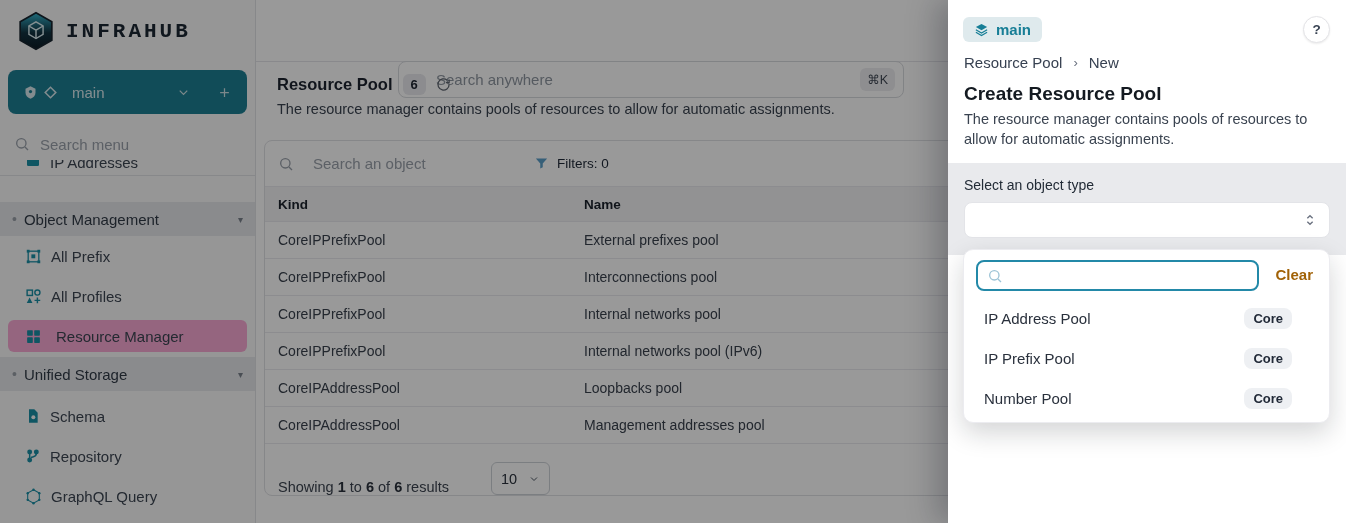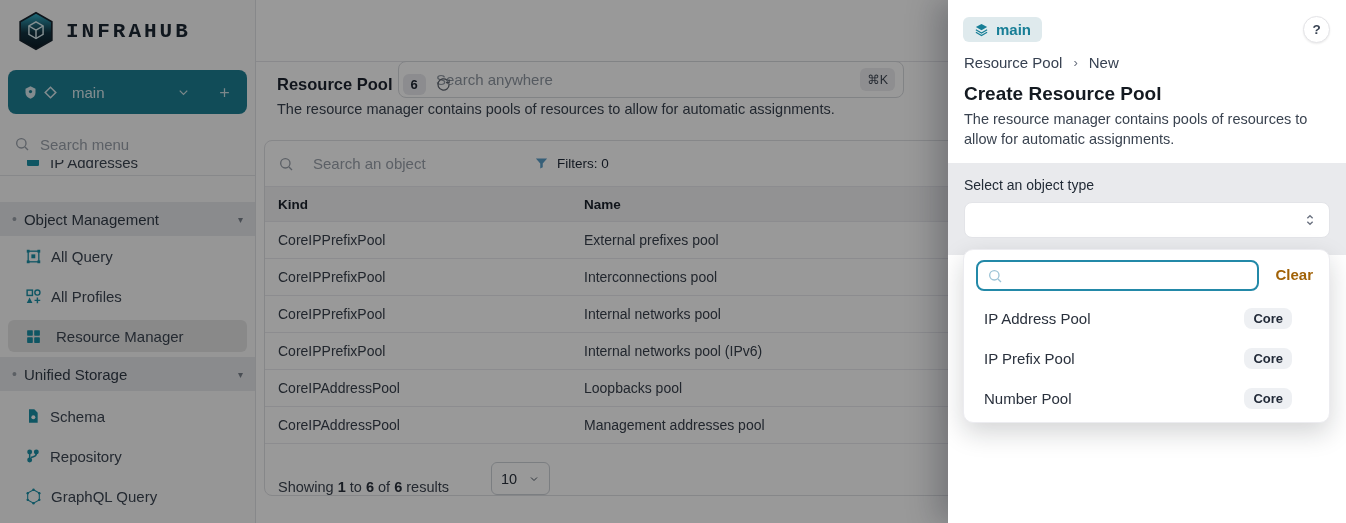--- a/index.html
+++ b/index.html
@@ -30,21 +30,21 @@
     display:flex; align-items:center; gap:9px; padding-left:25px; font-size:15px; color:#3d4653; }
   .section-band { margin-top:26px; height:34px; background:#e7e8ec; display:flex; align-items:center;
     padding:0 12px; font-size:15px; font-weight:500; color:#313b47; cursor:pointer; }
   .section-band.second { margin-top:5px; }
   .section-bullet { color:#9aa0a8; margin-right:7px; font-size:14px; }
   .section-spacer { flex:1; }
   .section-tri { color:#7b828c; font-size:10px; }
   .menu-item { height:40px; display:flex; align-items:center; gap:9px; padding-left:25px;
     font-size:15px; color:#3d4653; cursor:pointer; }
   .menu-item.first-of-group { margin-top:5px; }
-  .menu-item.selected { height:32px; margin:4px 8px; border-radius:6px; background:#e5e5e5; padding-left:17px;gap:14px; }
+  .menu-item.selected { height:32px; margin:4px 8px; border-radius:6px; background:#f9a8d4; padding-left:17px;gap:14px; }
   .tealic { color:#1a8fa6; }
 
   
   #main { position:absolute; left:256px; top:0; width:1090px; height:523px; background:#fff; }
   .topbar { position:relative; height:62px; border-bottom:1px solid #e4e5e9; }
   .search-anywhere { position:absolute; left:142px; top:13px; width:506px; height:37px;
     border:1px solid #d8dade; border-radius:8px; display:flex; align-items:center; padding:0 8px 0 12px; gap:9px;margin-top:48px; }
   .search-anywhere input { flex:1; border:none; outline:none; background:transparent; font:inherit; font-size:15px; color:#374151; }
   .search-anywhere input::placeholder { color:#8e96a0; }
   .kbd-chip { background:#ededf0; border-radius:6px; padding:4px 7px; font-size:12.5px; color:#3f4754; }
@@ -184,21 +184,21 @@
       <span class="tealic">
         <svg width="17" height="17" viewBox="0 0 24 24" fill="none" stroke="currentColor" stroke-width="1.8">
           <rect x="4.5" y="4.5" width="15" height="15"></rect>
           <rect x="2.5" y="2.5" width="4" height="4" fill="currentColor" stroke="none"></rect>
           <rect x="17.5" y="2.5" width="4" height="4" fill="currentColor" stroke="none"></rect>
           <rect x="2.5" y="17.5" width="4" height="4" fill="currentColor" stroke="none"></rect>
           <rect x="17.5" y="17.5" width="4" height="4" fill="currentColor" stroke="none"></rect>
           <rect x="9" y="9" width="5.5" height="5.5" fill="currentColor" stroke="none"></rect>
         </svg>
       </span>
-      <span>All Query</span>
+      <span>All Prefix</span>
     </div>
 
     <div class="menu-item">
       <span class="tealic">
         <svg width="17" height="17" viewBox="0 0 24 24" fill="none" stroke="currentColor" stroke-width="2">
           <rect x="3" y="3" width="7.5" height="7.5"></rect>
           <circle cx="17.5" cy="6.5" r="3.6"></circle>
           <path d="M6.5 13.5l4 7.5h-8z" fill="currentColor" stroke="none"></path>
           <path d="M17.5 13.5v8M13.5 17.5h8"></path>
         </svg>

